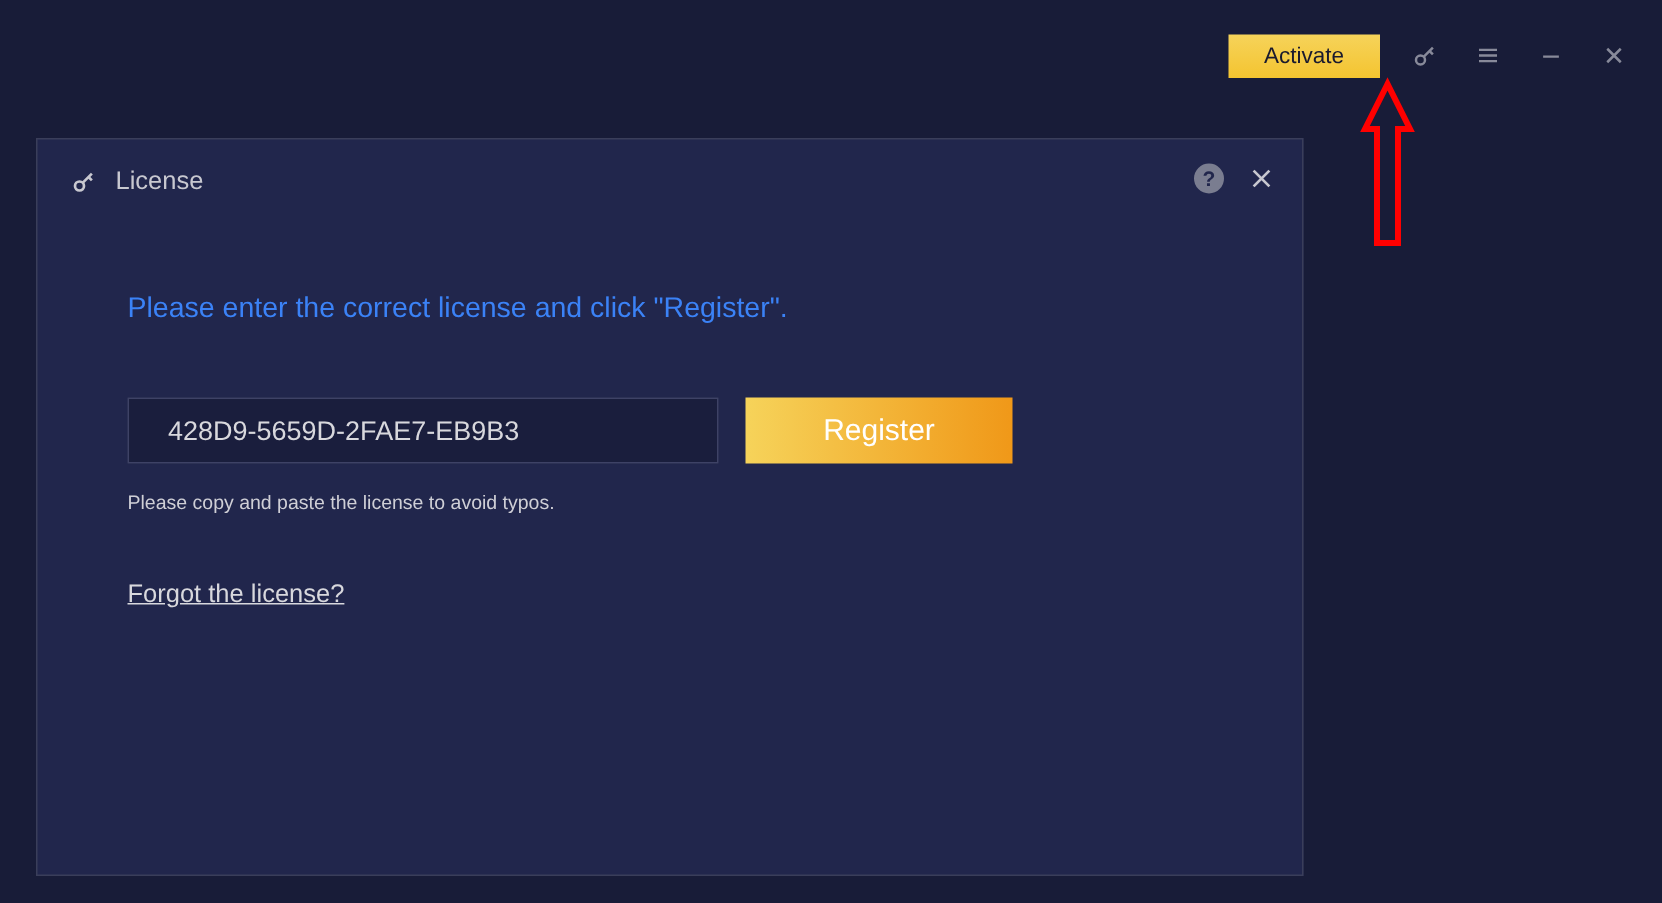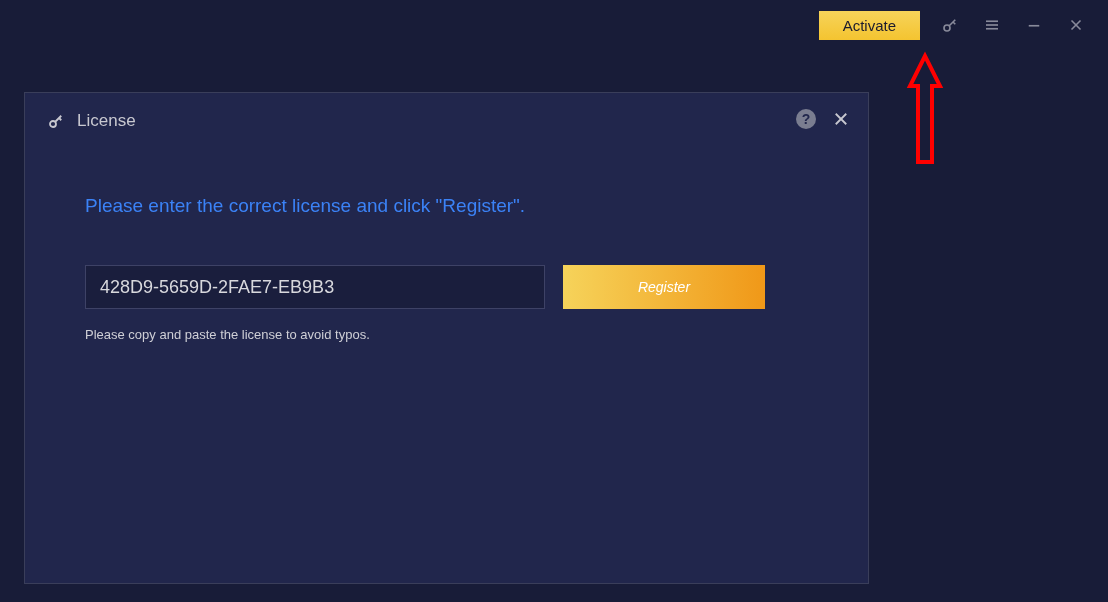--- a/index.html
+++ b/index.html
@@ -10,21 +10,21 @@
     body {
       width: 1108px;
       height: 602px;
       background: #181c38;
       font-family: 'Segoe UI', Arial, sans-serif;
       position: relative;
       overflow: hidden;
     }
     .titlebar {
       position: absolute;
-      top: 0;
+      top: 12px;
       right: 0;
       height: 50px;
       display: flex;
       align-items: center;
       gap: 18px;
       padding-right: 20px;
     }
     .activate-btn {
       background: linear-gradient(to bottom, #f6d35a, #f4c430);
       color: #1a1a2e;
@@ -109,38 +109,37 @@
       color: #3b82f6;
       font-size: 19px;
       margin-bottom: 48px;
     }
     .input-row {
       display: flex;
       gap: 18px;
       margin-bottom: 18px;
     }
     .license-input {
-      width: 460px;
+      width: 394px;
       height: 44px;
       background: #1a1e3d;
       border: 1px solid #3e4266;
       color: #d8d8dd;
       font-size: 18px;
-      padding: 0 14px;
+      padding: 0 26px;
       outline: none;
     }
     .register-btn {
-      width: 202px;
+      width: 178px;
       height: 44px;
       background: linear-gradient(to right, #f6d35a, #f09818);
       border: none;
       color: #ffffff;
-      font-size: 14px;
-      cursor: pointer;
-      font-style: italic;
+      font-size: 20px;
+      cursor: pointer;
     }
     .helper-text {
       color: #cfcfd6;
       font-size: 13px;
       margin-bottom: 44px;
     }
     .forgot-link {
       color: #d8d8dd;
       font-size: 17px;
       text-decoration: underline;
@@ -207,20 +206,21 @@
       </span>
     </div>
   </div>
   <div class="dialog-body">
     <p class="instruction-text">Please enter the correct license and click "Register".</p>
     <div class="input-row">
       <input type="text" class="license-input" value="428D9-5659D-2FAE7-EB9B3" style="">
       <button class="register-btn">Register</button>
     </div>
     <p class="helper-text">Please copy and paste the license to avoid typos.</p>
+    <a class="forgot-link">Forgot the license?</a>
   </div>
 </div>
 
 <svg class="arrow-annotation" width="46" height="122" viewBox="0 0 46 122">
   <g fill="none" stroke="#ff0000" stroke-width="4">
     <path d="M 23 8 L 8 38 L 16 38 L 16 114 L 30 114 L 30 38 L 38 38 Z"></path>
   </g>
 </svg>
 
 </body></html>

